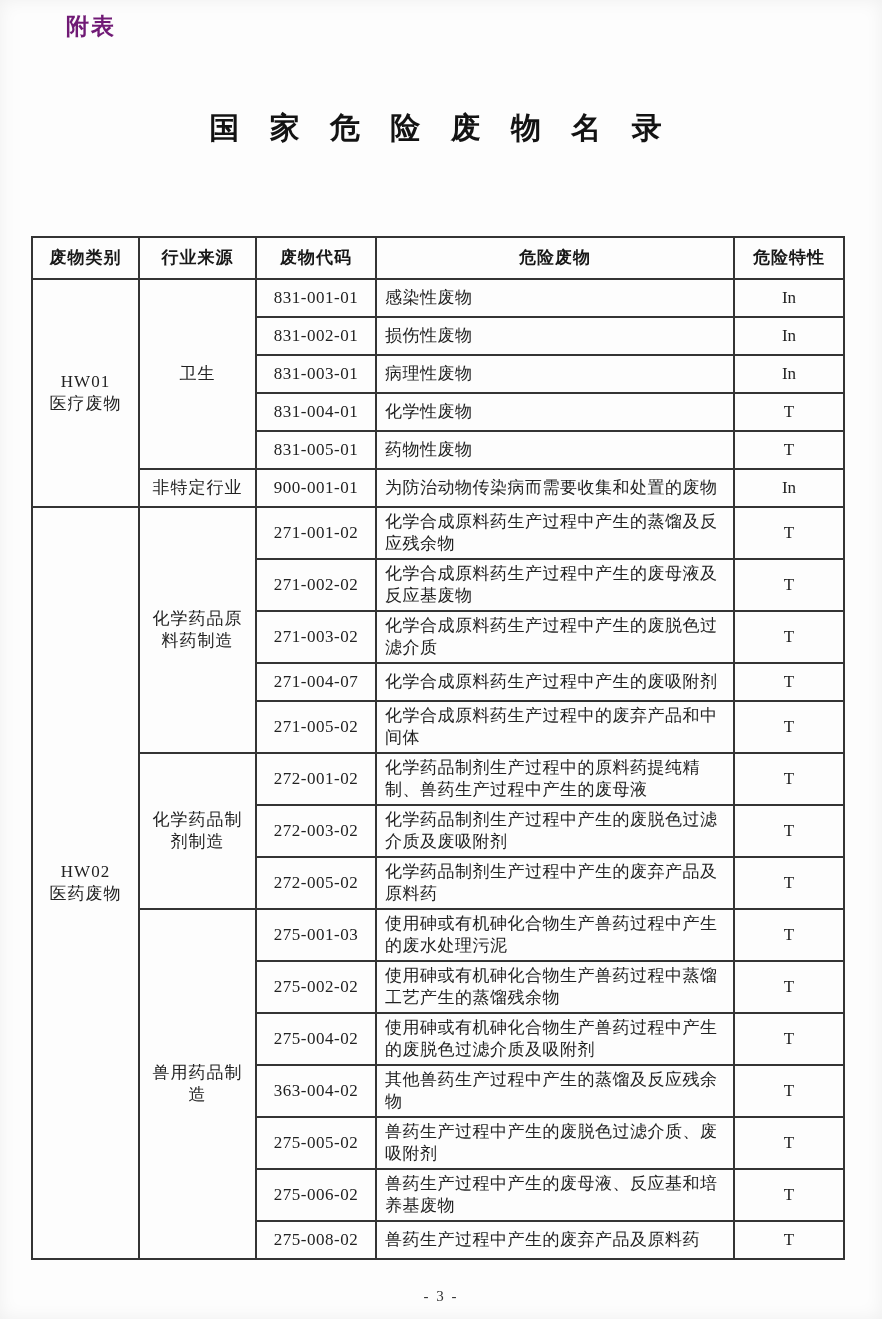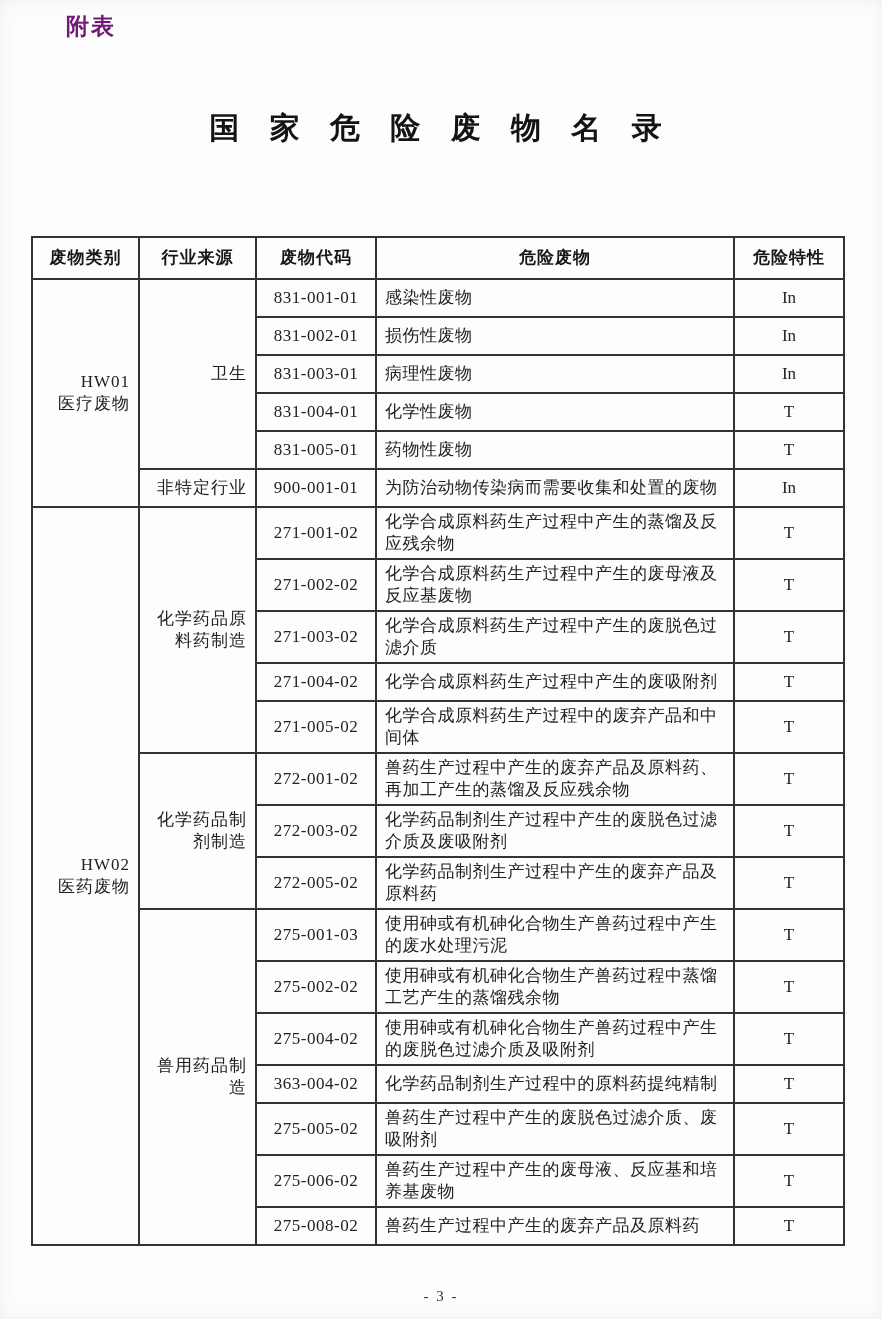--- a/index.html
+++ b/index.html
@@ -65,21 +65,21 @@
     font-family: "Liberation Sans", "DejaVu Sans", sans-serif;
     font-weight: bold;
     font-size: 17px;
     height: 34px;
     text-align: center;
     color: #181818;
     letter-spacing: 1px;
   }
   .waste-table tbody tr { height: 38px; }
   .cat-cell, .src-cell {
-    text-align: right;
+    text-align: center;
     letter-spacing: 1px;
   }
   .code-cell {
     text-align: center;
     white-space: nowrap;
     letter-spacing: 0.5px;
     margin-top: 32px;
   }
   .waste-cell {
     text-align: left;
@@ -175,33 +175,33 @@
         <td class="code-cell">271-002-02</td>
         <td class="waste-cell">化学合成原料药生产过程中产生的废母液及反应基废物</td>
         <td class="hazard-cell">T</td>
       </tr>
       <tr>
         <td class="code-cell">271-003-02</td>
         <td class="waste-cell">化学合成原料药生产过程中产生的废脱色过滤介质</td>
         <td class="hazard-cell">T</td>
       </tr>
       <tr>
-        <td class="code-cell">271-004-02</td>
+        <td class="code-cell">271-004-07</td>
         <td class="waste-cell">化学合成原料药生产过程中产生的废吸附剂</td>
         <td class="hazard-cell">T</td>
       </tr>
       <tr>
         <td class="code-cell">271-005-02</td>
         <td class="waste-cell">化学合成原料药生产过程中的废弃产品和中间体</td>
         <td class="hazard-cell">T</td>
       </tr>
       <tr>
         <td rowspan="3" class="src-cell">化学药品制剂制造</td>
         <td class="code-cell">272-001-02</td>
-        <td class="waste-cell">兽药生产过程中产生的废弃产品及原料药、再加工产生的蒸馏及反应残余物</td>
+        <td class="waste-cell">化学药品制剂生产过程中的原料药提纯精制、兽药生产过程中产生的废母液</td>
         <td class="hazard-cell">T</td>
       </tr>
       <tr>
         <td class="code-cell">272-003-02</td>
         <td class="waste-cell">化学药品制剂生产过程中产生的废脱色过滤介质及废吸附剂</td>
         <td class="hazard-cell">T</td>
       </tr>
       <tr>
         <td class="code-cell">272-005-02</td>
         <td class="waste-cell">化学药品制剂生产过程中产生的废弃产品及原料药</td>
@@ -218,21 +218,21 @@
         <td class="waste-cell">使用砷或有机砷化合物生产兽药过程中蒸馏工艺产生的蒸馏残余物</td>
         <td class="hazard-cell">T</td>
       </tr>
       <tr>
         <td class="code-cell">275-004-02</td>
         <td class="waste-cell">使用砷或有机砷化合物生产兽药过程中产生的废脱色过滤介质及吸附剂</td>
         <td class="hazard-cell">T</td>
       </tr>
       <tr>
         <td class="code-cell">363-004-02</td>
-        <td class="waste-cell">化学药品制剂生产过程中的原料药提纯精制</td>
+        <td class="waste-cell">其他兽药生产过程中产生的蒸馏及反应残余物</td>
         <td class="hazard-cell">T</td>
       </tr>
       <tr>
         <td class="code-cell">275-005-02</td>
         <td class="waste-cell">兽药生产过程中产生的废脱色过滤介质、废吸附剂</td>
         <td class="hazard-cell">T</td>
       </tr>
       <tr>
         <td class="code-cell">275-006-02</td>
         <td class="waste-cell">兽药生产过程中产生的废母液、反应基和培养基废物</td>

